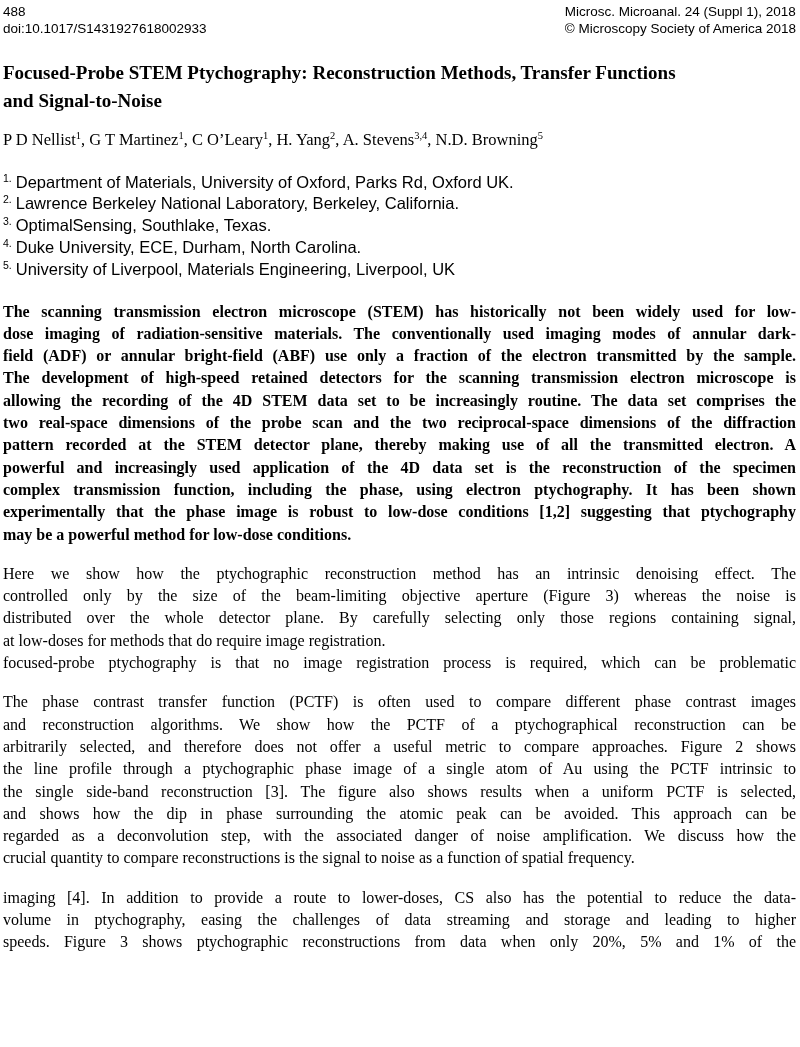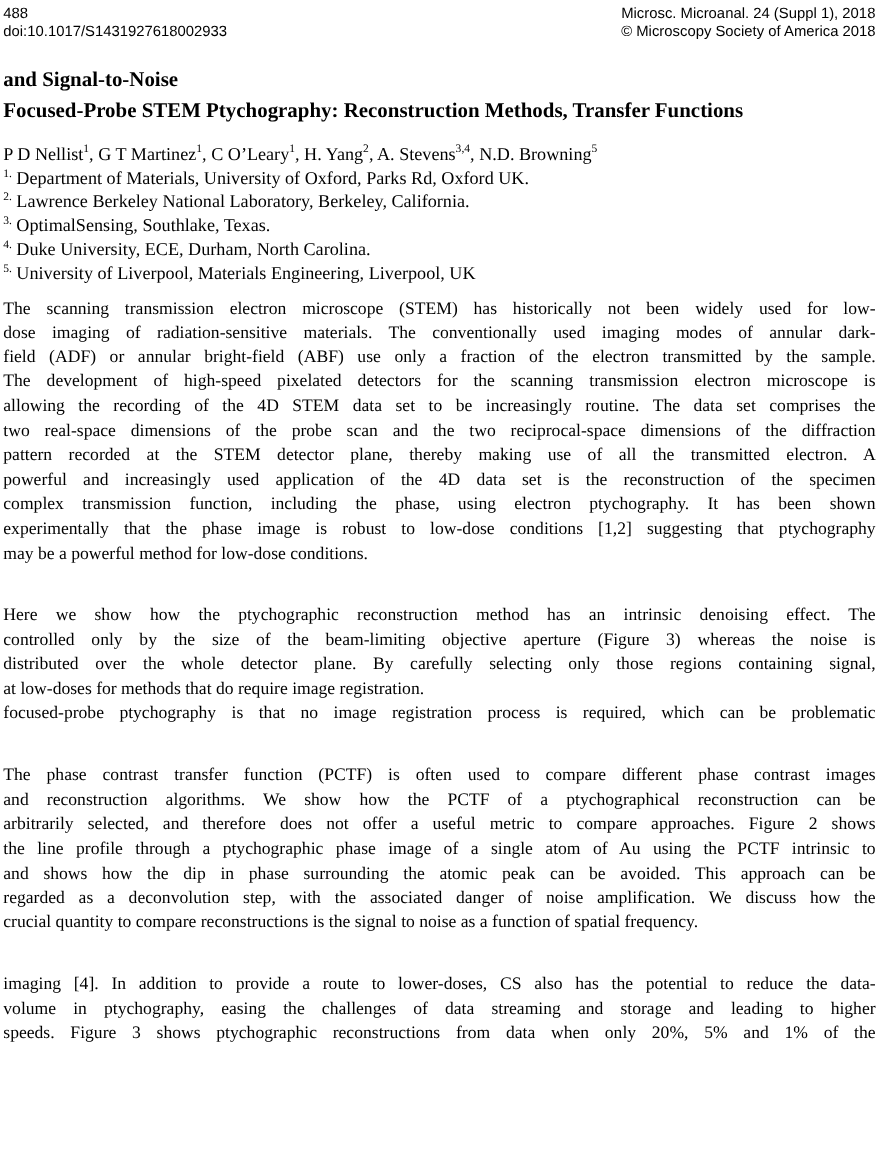--- a/index.html
+++ b/index.html
@@ -48,33 +48,34 @@
     white-space: nowrap;
   }
   .authors sup, .affil sup {
     font-size: 10.5px;
     line-height: 0;
     vertical-align: super;
   }
 
   
   .affiliations {
-    font-family: Liberation Serif, serif;
+    margin-top: 21px;
+    font-family: Liberation Sans, sans-serif;
     font-size: 16.5px;
     line-height: 21.8px;
   }
   .affil-text { margin-left: 4px; }
 
   
   .body-text {
     font-family: "Liberation Serif", "DejaVu Serif", serif;
     font-size: 16px;
   }
-  .para { margin-top: 34px; }
-  .para.first { margin-top: 10px; }
+  .para { margin-top: 17px; }
+  .para.first { margin-top: 20px; font-weight: bold; }
   .tline {
     line-height: 22.3px;
     text-align: justify;
     text-align-last: justify;
   }
   .tline.tline-end {
     text-align-last: left;
   }
 </style>
 </head>
@@ -87,60 +88,61 @@
       <div>488</div>
       <div>doi:10.1017/S1431927618002933</div>
     </div>
     <div class="right">
       <div>Microsc. Microanal. 24 (Suppl 1), 2018</div>
       <div>© Microscopy Society of America 2018</div>
     </div>
   </div>
 
   <h1 class="article-title">
+      <div>Focused-Probe STEM Ptychography: Reconstruction Methods, Transfer Functions</div>
       <div>and Signal-to-Noise</div>
-      <div>Focused-Probe STEM Ptychography: Reconstruction Methods, Transfer Functions</div>
     </h1>
 
   <div class="authors"><span><span>P D Nellist</span><sup>1</sup><span>, </span></span><span><span>G T Martinez</span><sup>1</sup><span>, </span></span><span><span>C O’Leary</span><sup>1</sup><span>, </span></span><span><span>H. Yang</span><sup>2</sup><span>, </span></span><span><span>A. Stevens</span><sup>3,4</sup><span>, </span></span><span><span>N.D. Browning</span><sup>5</sup><span></span></span></div>
 
   <div class="affiliations">
     <div class="affil"><sup>1.</sup><span class="affil-text">Department of Materials, University of Oxford, Parks Rd, Oxford UK.</span></div>
     <div class="affil"><sup>2.</sup><span class="affil-text">Lawrence Berkeley National Laboratory, Berkeley, California.</span></div>
     <div class="affil"><sup>3.</sup><span class="affil-text">OptimalSensing, Southlake, Texas.</span></div>
     <div class="affil"><sup>4.</sup><span class="affil-text">Duke University, ECE, Durham, North Carolina.</span></div>
     <div class="affil"><sup>5.</sup><span class="affil-text">University of Liverpool, Materials Engineering, Liverpool, UK</span></div>
   </div>
 
   <div class="body-text">
     <div class="para first">
         <div class="tline">The scanning transmission electron microscope (STEM) has historically not been widely used for low-</div>
         <div class="tline">dose imaging of radiation-sensitive materials.  The conventionally used imaging modes of annular dark-</div>
         <div class="tline">field (ADF) or annular bright-field (ABF) use only a fraction of the electron transmitted by the sample.</div>
-        <div class="tline">The development of high-speed pixelated detectors for the scanning transmission electron microscope is</div>
+        <div class="tline">The development of high-speed retained detectors for the scanning transmission electron microscope is</div>
         <div class="tline">allowing the recording of the 4D STEM data set to be increasingly routine.  The data set comprises the</div>
         <div class="tline">two real-space dimensions of the probe scan and the two reciprocal-space dimensions of the diffraction</div>
         <div class="tline">pattern recorded at the STEM detector plane, thereby making use of all the transmitted electron.  A</div>
         <div class="tline">powerful and increasingly used application of the 4D data set is the reconstruction of the specimen</div>
         <div class="tline">complex transmission function, including the phase, using electron ptychography.  It has been shown</div>
         <div class="tline">experimentally that the phase image is robust to low-dose conditions [1,2] suggesting that ptychography</div>
         <div class="tline tline-end">may be a powerful method for low-dose conditions.</div>
       </div>
     <div class="para">
         <div class="tline">Here we show how the ptychographic reconstruction method has an intrinsic denoising effect.  The</div>
         <div class="tline">controlled only by the size of the beam-limiting objective aperture (Figure 3) whereas the noise is</div>
         <div class="tline">distributed over the whole detector plane.  By carefully selecting only those regions containing signal,</div>
         <div class="tline tline-end">at low-doses for methods that do require image registration.</div>
         <div class="tline">focused-probe ptychography is that no image registration process is required, which can be problematic</div>
       </div>
     <div class="para">
         <div class="tline">The phase contrast transfer function (PCTF) is often used to compare different phase contrast images</div>
         <div class="tline">and reconstruction algorithms.  We show how the PCTF of a ptychographical reconstruction can be</div>
         <div class="tline">arbitrarily selected, and therefore does not offer a useful metric to compare approaches.  Figure 2 shows</div>
         <div class="tline">the line profile through a ptychographic phase image of a single atom of Au using the PCTF intrinsic to</div>
+        <div class="tline">the single side-band reconstruction [3].  The figure also shows results when a uniform PCTF is selected,</div>
         <div class="tline">and shows how the dip in phase surrounding the atomic peak can be avoided.  This approach can be</div>
         <div class="tline">regarded as a deconvolution step, with the associated danger of noise amplification.  We discuss how the</div>
         <div class="tline tline-end">crucial quantity to compare reconstructions is the signal to noise as a function of spatial frequency.</div>
       </div>
     <div class="para">
         <div class="tline">imaging [4].  In addition to provide a route to lower-doses, CS also has the potential to reduce the data-</div>
         <div class="tline">volume in ptychography, easing the challenges of data streaming and storage and leading to higher</div>
         <div class="tline">speeds.  Figure 3 shows ptychographic reconstructions from data when only 20%, 5% and 1% of the</div>
       </div>
   </div>

